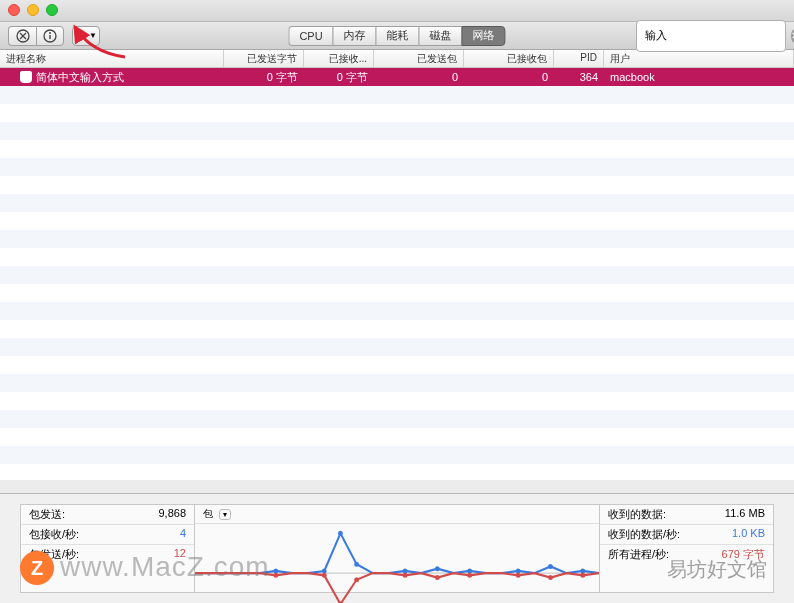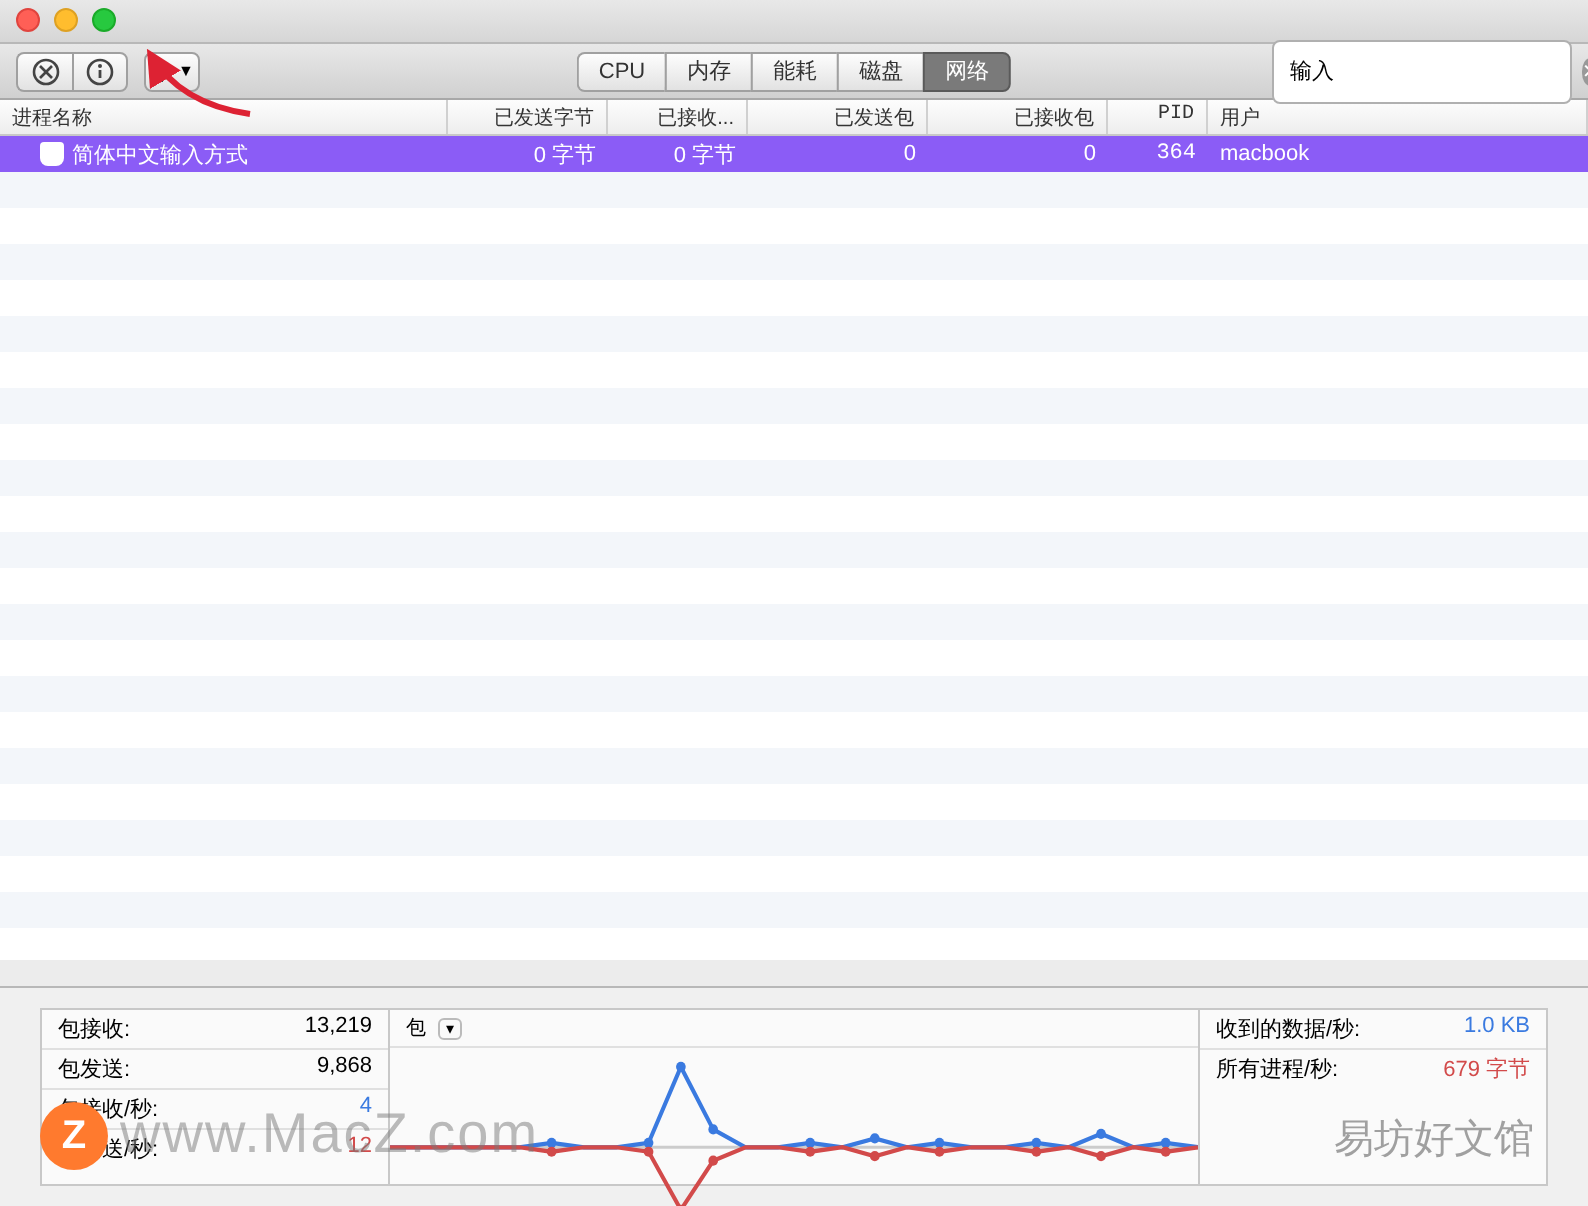--- a/index.html
+++ b/index.html
@@ -26,26 +26,26 @@
 .search input { border: none; outline: none; font-size: 11px; flex: 1; background: transparent; }
 .clear-x { width: 14px; height: 14px; border-radius: 50%; background: #999; color: #fff; font-size: 10px; display: flex; align-items: center; justify-content: center; cursor: pointer; }
 .arrow { position: absolute; left: 70px; top: 22px; pointer-events: none; z-index: 10; }
 .headers { height: 18px; background: linear-gradient(#fdfdfd,#ededed); border-bottom: 1px solid #c8c8c8; display: flex; font-size: 10px; color: #333; }
 .headers div { border-right: 1px solid #d0d0d0; padding: 2px 6px; white-space: nowrap; overflow: hidden; }
 .col-name { width: 224px; }
 .col-sent { width: 80px; text-align: right; }
 .col-recv { width: 70px; text-align: right; }
 .col-sentp { width: 90px; text-align: right; }
 .col-recvp { width: 90px; text-align: right; }
-.col-pid { width: 50px; text-align: right; font-family: Liberation Mono, monospace; }
+.col-pid { width: 50px; text-align: right; }
 .col-user { flex: 1; }
 .rows { height: 412px; overflow: auto; background: #fff; }
 .row { height: 18px; display: flex; font-size: 11px; align-items: center; }
 .row:nth-child(even) { background: #f3f6fa; }
-.row.selected { background: #8b5cf6; color: #fff; }
+.row.selected { background: #be185d; color: #fff; }
 .row div { padding: 0 6px; white-space: nowrap; overflow: hidden; }
 .row .col-name { display: flex; align-items: center; gap: 4px; padding-left: 20px; }
 .shield { width: 12px; height: 12px; background: #fff; border-radius: 2px 2px 4px 4px; display: inline-block; position: relative; }
 .row.selected .shield { background: #fff; }
 .footer { position: absolute; bottom: 0; left: 0; right: 0; height: 110px; background: #f0f0f0; border-top: 1px solid #b8b8b8; display: flex; padding: 10px 20px; gap: 0; }
 .stats { width: 175px; font-size: 11px; border: 1px solid #c8c8c8; background: #fafafa; }
 .stats-row { display: flex; justify-content: space-between; padding: 2px 8px; border-bottom: 1px solid #e0e0e0; }
 .stats-row:last-child { border-bottom: none; }
 .chart-box { flex: 1; border-top: 1px solid #c8c8c8; border-bottom: 1px solid #c8c8c8; background: #fafafa; position: relative; display: flex; flex-direction: column; }
 .chart-head { font-size: 10px; padding: 2px 8px; border-bottom: 1px solid #e0e0e0; display: flex; align-items: center; gap: 6px; }
@@ -160,24 +160,20 @@
   <div class="row"></div>
   <div class="row"></div>
   <div class="row"></div>
   <div class="row"></div>
   <div class="row"></div>
   <div class="row"></div>
 </div>
 
 <div class="footer">
   <div class="stats">
-    <div class="stats-row">
-        <span>包接收:</span>
-        <span>13,219</span>
-      </div>
     <div class="stats-row">
         <span>包发送:</span>
         <span>9,868</span>
       </div>
     <div class="stats-row">
         <span>包接收/秒:</span>
         <span style="color:#3a7ae0;">4</span>
       </div>
     <div class="stats-row">
         <span>包发送/秒:</span>
@@ -212,20 +208,24 @@
           <circle cx="180" cy="38.15" r="1.8" fill="#d24a4a"></circle>
           <circle cx="204.00000000000003" cy="36.575" r="1.8" fill="#d24a4a"></circle>
           <circle cx="240" cy="36.575" r="1.8" fill="#d24a4a"></circle>
           <circle cx="264" cy="38.15" r="1.8" fill="#d24a4a"></circle>
           <circle cx="288" cy="36.575" r="1.8" fill="#d24a4a"></circle>
         </svg>
     </div>
   </div>
   <div class="stats">
     <div class="stats-row">
+        <span>收到的数据:</span>
+        <span>11.6 MB</span>
+      </div>
+    <div class="stats-row">
         <span>收到的数据/秒:</span>
         <span style="color:#3a7ae0;">1.0 KB</span>
       </div>
     <div class="stats-row">
         <span>所有进程/秒:</span>
         <span style="color:#d24a4a;">679 字节</span>
       </div>
   </div>
 </div>
 

